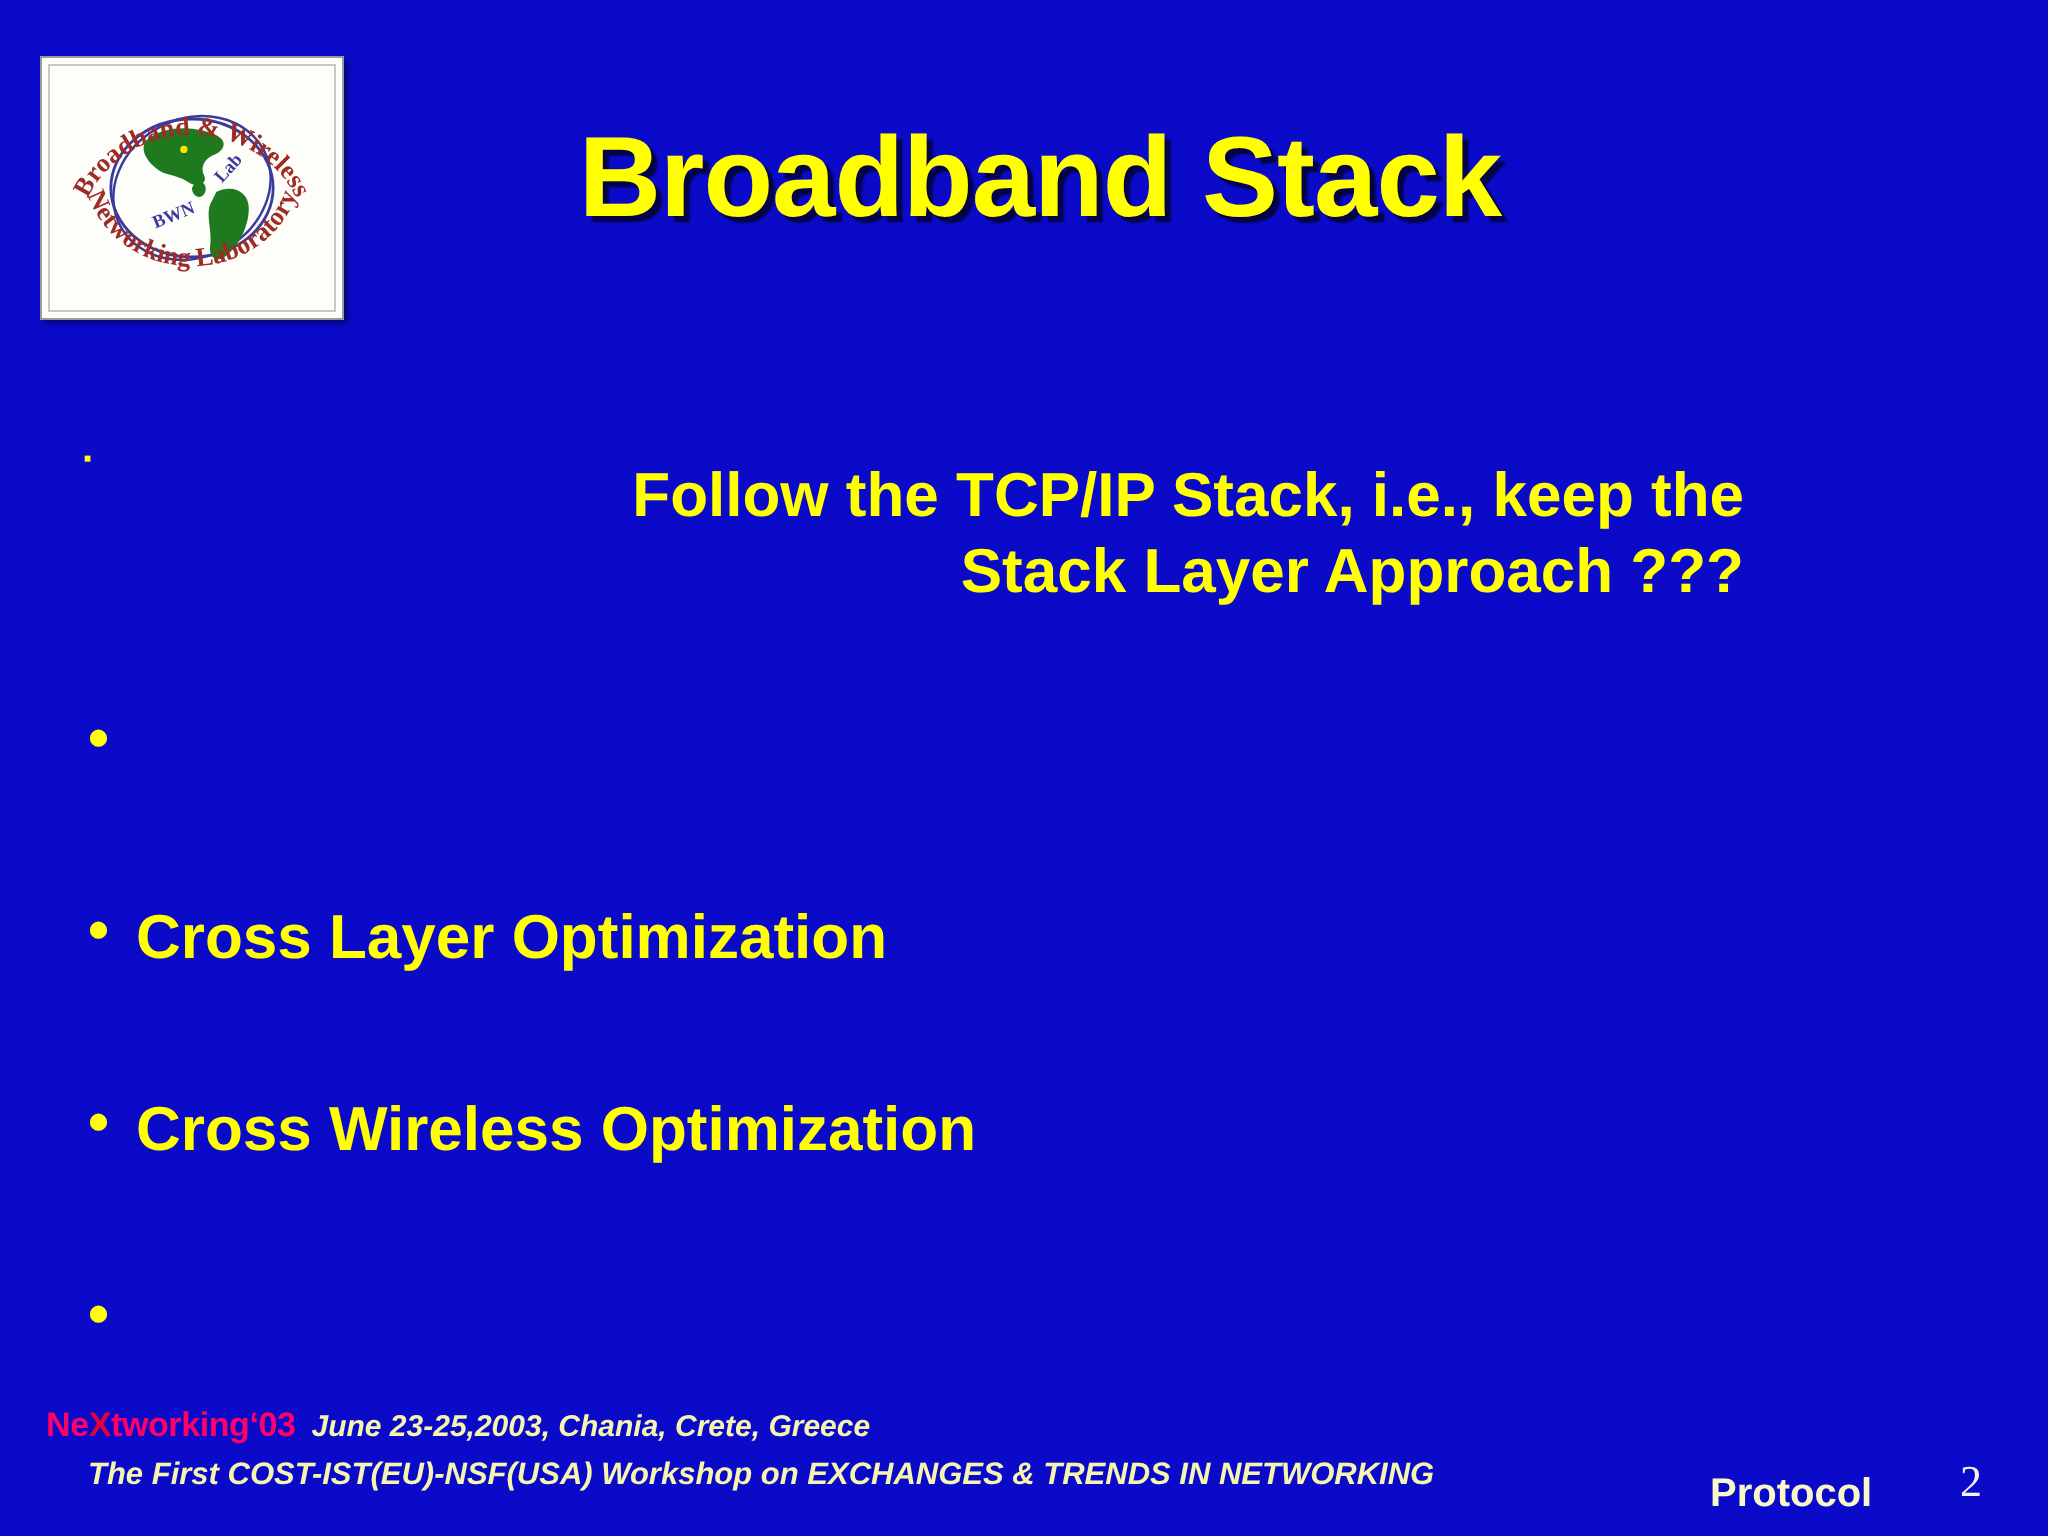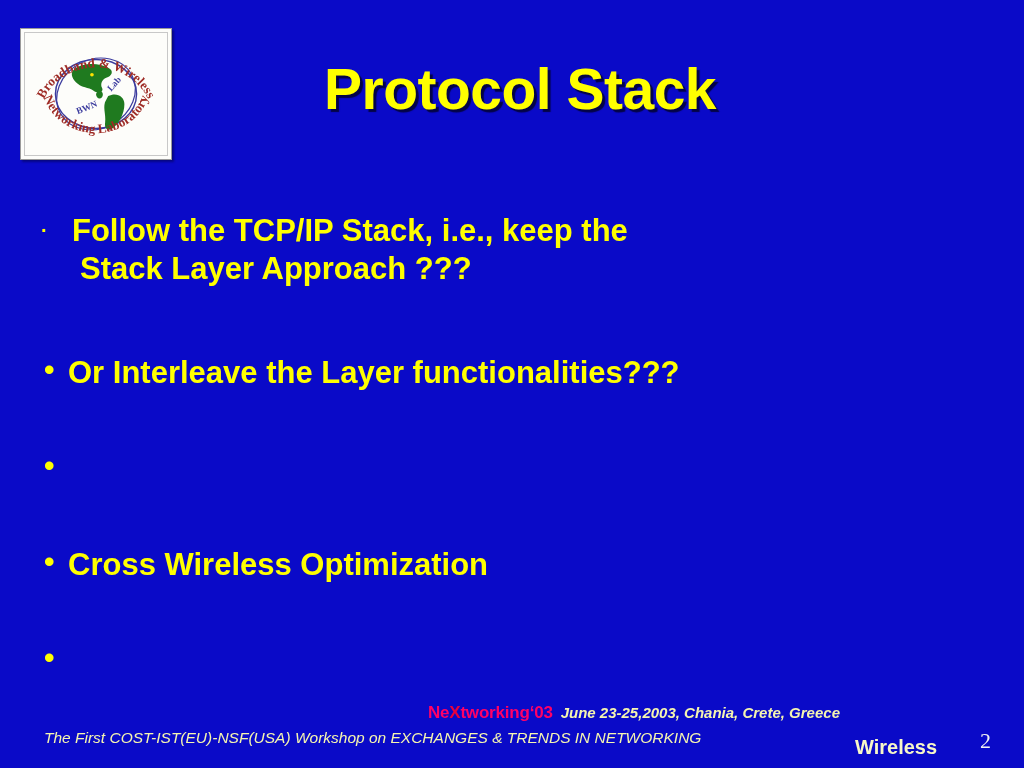--- a/index.html
+++ b/index.html
@@ -90,23 +90,24 @@
     font-size: 31px;
   }
   #bullet-0 .dot {
     left: 41px;
     top: 14px;
     font-size: 20px;
   }
   #bullet-0 .btext {
     position: absolute;
     left: 72px;
-    top: 6px;
+    top: 23px;
     width: 800px;
     text-indent: 0;
+    text-align: right;
   }
   #bullet-0 .l2 { display:block; margin-left: 8px; }
 
   
   .bullet-big {
     height: 88px;
     font-size: 31px;
   }
   .bullet-big .dot {
     left: 44px;
@@ -131,23 +132,24 @@
     left: 0;
     top: 703px;
     width: 1024px;
     height: 65px;
   }
   #footer-line1 {
     position: absolute;
     left: 0;
     top: 0;
     width: 840px;
-    text-align: right;
+    text-align: left;
     white-space: nowrap;
     font-size: 17px;
+    padding-left: 23px;
   }
   #conf-name {
     color: #ff0066;
     font-weight: bold;
     font-style: normal;
     font-family: "Liberation Sans", sans-serif;
     letter-spacing: -0.2px;
   }
   #conf-name .xch { color: #e8003c; }
   #conf-date {
@@ -156,21 +158,21 @@
     font-style: italic;
     font-size: 15px;
     font-family: "Liberation Sans", sans-serif;
     margin-left: 8px;
   }
   #footer-line2 {
     position: absolute;
     left: 44px;
     top: 26px;
     color: #f5f5b0;
-    font-weight: normal;
+    font-weight: bold;
     font-style: italic;
     font-size: 15.5px;
     white-space: nowrap;
     font-family: "Liberation Sans", sans-serif;
   }
   #presenter {
     position: absolute;
     left: 855px;
     top: 736px;
     color: #f7f7c8;
@@ -220,55 +222,55 @@
         <text font-family="'Liberation Serif', serif" font-size="13" font-weight="bold" fill="#9e2b25">
           <textPath href="#arcBot" startOffset="50%" text-anchor="middle">Networking Laboratory</textPath>
         </text>
 
         <text x="62" y="76" font-family="'Liberation Serif', serif" font-size="9" font-weight="bold" fill="#3b3b9e" text-anchor="middle" transform="rotate(-22 62 76)">BWN</text>
         <text x="90" y="52" font-family="'Liberation Serif', serif" font-size="9" font-weight="bold" fill="#3b3b9e" text-anchor="middle" transform="rotate(-48 90 52)">Lab</text>
       </svg>
     </div>
   </div>
 
-  <div id="title">Protocol Stack</div>
+  <div id="title">Broadband Stack</div>
 
   <div id="bullets">
 
     <div class="bullet-row" id="bullet-0">
       <span class="dot">·</span>
       <span class="btext">
         <span class="l1">Follow the TCP/IP Stack, i.e., keep the</span>
         <span class="l2">Stack Layer Approach ???</span>
       </span>
     </div>
 
     <div class="bullet-row bullet-big" id="bullet-1">
       <span class="dot">•</span>
-      <span class="btext">Or Interleave the Layer functionalities???</span>
     </div>
 
     <div class="bullet-row bullet-big" id="bullet-2">
       <span class="dot">•</span>
+      <span class="btext">Cross Layer Optimization</span>
     </div>
 
     <div class="bullet-row bullet-big" id="bullet-3">
       <span class="dot">•</span>
       <span class="btext">Cross Wireless Optimization</span>
     </div>
 
     <div class="bullet-row bullet-big" id="bullet-4">
       <span class="dot">•</span>
     </div>
 
   </div>
 
   <div id="footer">
     <div id="footer-line1">
       <span id="conf-name"><span>Ne</span><span class="xch">X</span><span>tworking‘03</span></span><span id="conf-date">June 23-25,2003, Chania, Crete, Greece</span>
     </div>
     <div id="footer-line2">The First COST-IST(EU)-NSF(USA) Workshop on EXCHANGES &amp; TRENDS IN NETWORKING</div>
   </div>
 
-  <div id="presenter">Wireless</div>
+  <div id="presenter">Protocol</div>
   <div id="page-number">2</div>
 
 </div>
 
 </body></html>

